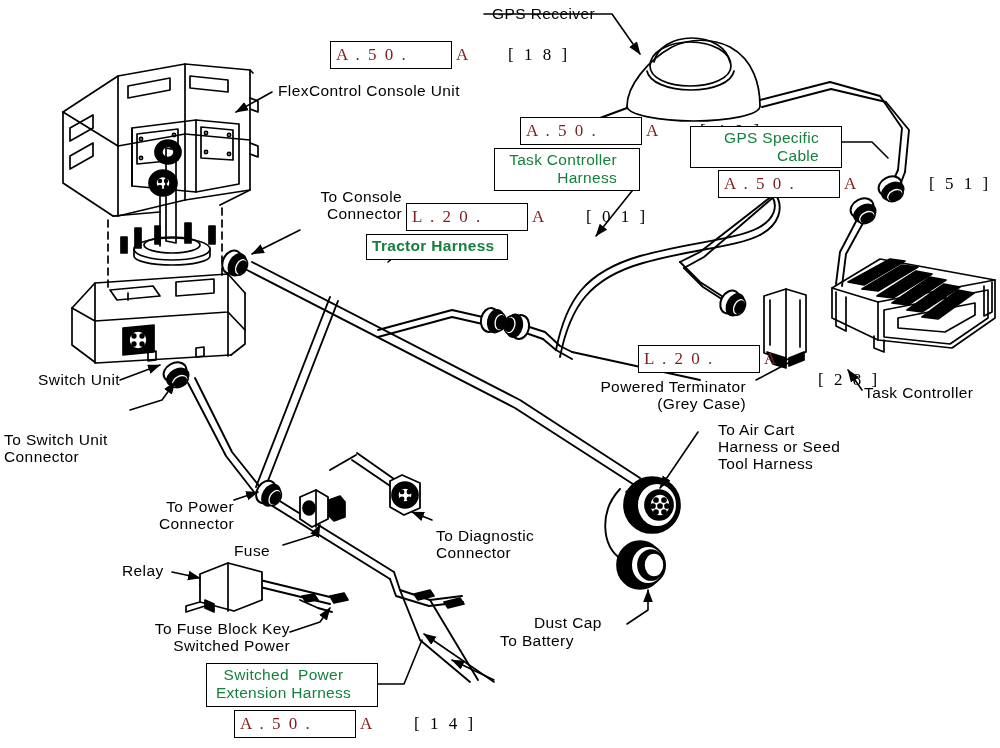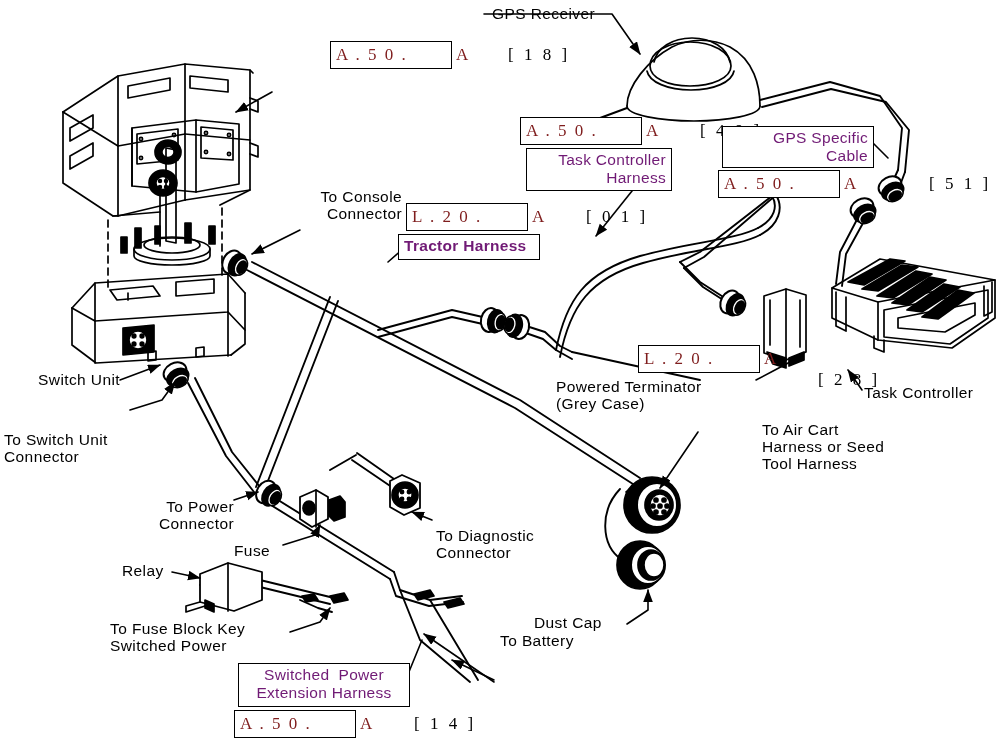--- a/index.html
+++ b/index.html
@@ -6,33 +6,33 @@
   html,body{margin:0;padding:0;background:#ffffff;}
   body{width:1000px;height:748px;overflow:hidden;
        font-family:"Liberation Sans",sans-serif;color:#000;}
   #stage{position:relative;width:876px;height:748px;background:#fff;}
   svg{position:absolute;left:0;top:0;width:1000px;height:748px;}
 
   
   .lbl{position:absolute;font-family:"Liberation Sans",sans-serif;
        font-size:15.5px;letter-spacing:.4px;color:#000;white-space:pre;line-height:17px;}
   .lbl.r{text-align:right;}
-  .lbl.c{text-align:left;}
+  .lbl.c{text-align:right;}
 
   
   .code{position:absolute;font-family:"Liberation Serif",serif;
         font-size:17px;letter-spacing:2px;color:#7f1d1d;white-space:pre;line-height:20px;}
   .codebox{position:absolute;border:1.6px solid #000;box-sizing:border-box;background:#fff;}
   .bracket{position:absolute;font-family:"Liberation Serif",serif;
            font-size:17px;letter-spacing:3px;color:#000;white-space:pre;}
 
   
   .namebox{position:absolute;border:1.8px solid #000;box-sizing:border-box;background:#fff;
            font-family:"Liberation Sans",sans-serif;font-size:15.5px;line-height:17.5px;
-           letter-spacing:.3px;padding:2px 5px 3px 5px;white-space:pre;color:#701a75;margin-left:32px;}
+           letter-spacing:.3px;padding:2px 22px 3px 5px;white-space:pre;color:#15803d;}
   .namebox.rt{text-align:right;}
   .namebox.ct{text-align:center;}
 </style>
 </head>
 <body>
 
 <div id="stage">
 
   <svg viewBox="0 0 1000 748">
     <defs>
@@ -336,36 +336,37 @@
         <path d="M404,248 L388,262"></path>
         <path d="M636,186 L596,236" marker-end="url(#arr)"></path>
         <path d="M840,142 L872,142 L888,158"></path>
         <path d="M756,380 L775,370 L790,362"></path>
         <path d="M374,684 L404,684 L422,640"></path>
       </g>
     </g>
   </svg>
 
   <div class="lbl" style="left:492px;top:5px;">GPS Receiver</div>
+  <div class="lbl" style="left:278px;top:82px;">FlexControl Console Unit</div>
   <div class="lbl r" style="left:290px;top:188px;width:112px;">To Console
 Connector</div>
   <div class="lbl r" style="left:8px;top:371px;width:112px;">Switch Unit</div>
 
   <div class="lbl" style="left:4px;top:386px;margin-top:45px;">To Switch Unit
 Connector</div>
   <div class="lbl r" style="left:120px;top:498px;width:114px;">To Power
 Connector</div>
   <div class="lbl" style="left:234px;top:542px;">Fuse</div>
   <div class="lbl" style="left:122px;top:562px;">Relay</div>
   <div class="lbl c" style="left:110px;top:620px;width:180px;">To Fuse Block Key
 Switched Power</div>
   <div class="lbl" style="left:436px;top:527px;">To Diagnostic
 Connector</div>
   <div class="lbl" style="left:500px;top:632px;">To Battery</div>
-  <div class="lbl" style="left:718px;top:421px;margin-left:44px;">To Air Cart
+  <div class="lbl" style="left:718px;top:421px;">To Air Cart
 Harness or Seed
 Tool Harness</div>
   <div class="lbl" style="left:534px;top:614px;">Dust Cap</div>
   <div class="lbl" style="left:864px;top:384px;">Task Controller</div>
   <div class="lbl c" style="left:556px;top:378px;width:190px;">Powered Terminator
 (Grey Case)</div>
 
   <div class="codebox" style="left:330px;top:41px;width:122px;height:28px;"></div>
   <div class="code" style="left:336px;top:45px;">A . 5 0 .</div>
   <div class="code" style="left:456px;top:45px;">A</div>

